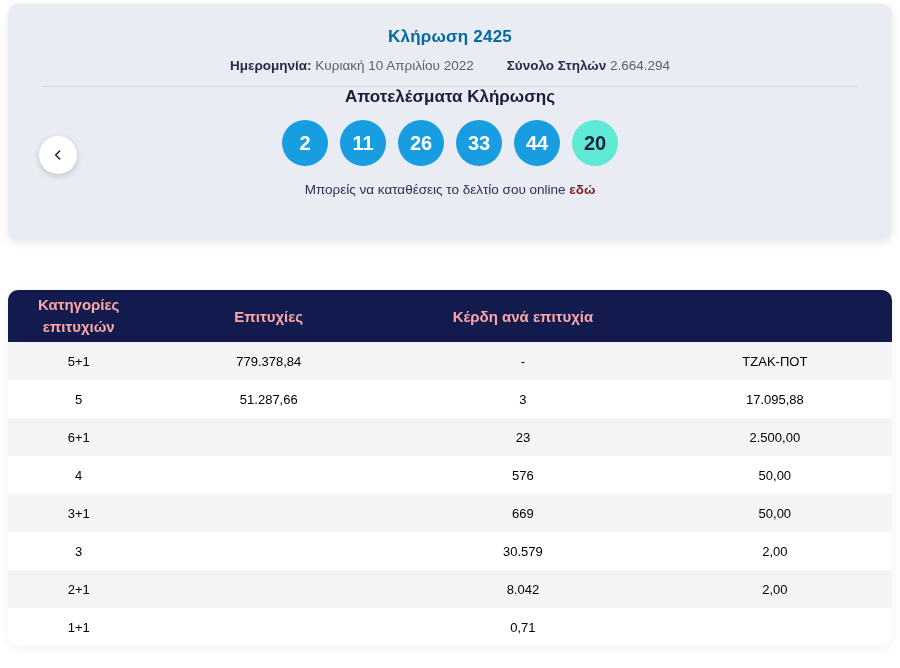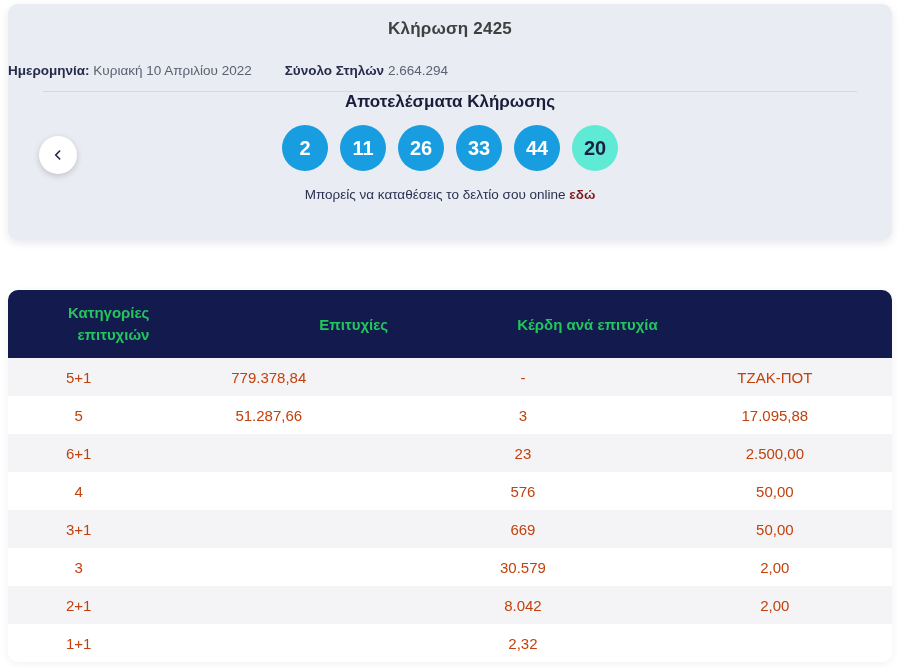--- a/index.html
+++ b/index.html
@@ -10,29 +10,30 @@
   .top-card {
     position: relative;
     margin: 4px 8px 0 8px;
     height: 236px;
     background: #eaecf3;
     border-radius: 10px;
     box-shadow: 0 3px 8px rgba(20, 27, 77, 0.10);
     text-align: center;
   }
   .draw-title {
-    padding-top: 15px;
+    padding-top: 23px;
     font-size: 17px;
     font-weight: bold;
     letter-spacing: 0.2px;
-    color: #404040;
+    color: #0369a1;
   }
   .meta-row {
-    margin-top: 24px;
-    display: flex;
+    margin-top: 11px;
+    display: flex;
+    justify-content: center;
     gap: 33px;
     font-size: 13.5px;
   }
   .meta-row .lbl { font-weight: bold; color: #252b4a; }
   .meta-row .val { color: #5a6170; }
   .divider {
     margin: 13px 35px 0 35px;
     border: none;
     border-top: 1px solid #d5d8e2;
     height: 0;
@@ -93,28 +94,27 @@
     box-shadow: 0 2px 8px rgba(0,0,0,0.06);
   }
   .trow {
     display: grid;
     grid-template-columns: 16% 27% 30.5% 26.5%;
     align-items: center;
     text-align: center;
   }
   .thead {
     background: #131b4e;
-    color: #22c55e;
-    height: 68px;
+    color: #fca5a5;
+    height: 52px;
     font-size: 15px;
     font-weight: bold;
-    text-align: right;
   }
   .thead .cell.first span { display: inline-block; max-width: 95px; line-height: 1.5; }
-  .tbody-row { height: 38px; font-size: 15px; color: #c2410c; background: #ffffff; }
+  .tbody-row { height: 38px; font-size: 13px; color: #000000; background: #ffffff; }
   .tbody-row:nth-child(even) { background: #f4f4f7; }
 </style>
 </head>
 <body>
 
 <div>
 
   <section class="top-card">
     <h1 class="draw-title">Κλήρωση 2425</h1>
 
@@ -201,17 +201,17 @@
     </div>
     <div class="trow tbody-row">
       <div>2+1</div>
       <div></div>
       <div>8.042</div>
       <div>2,00</div>
     </div>
     <div class="trow tbody-row">
       <div>1+1</div>
       <div></div>
-      <div>2,32</div>
+      <div>0,71</div>
     </div>
   </section>
 
 </div>
 
 </body></html>

